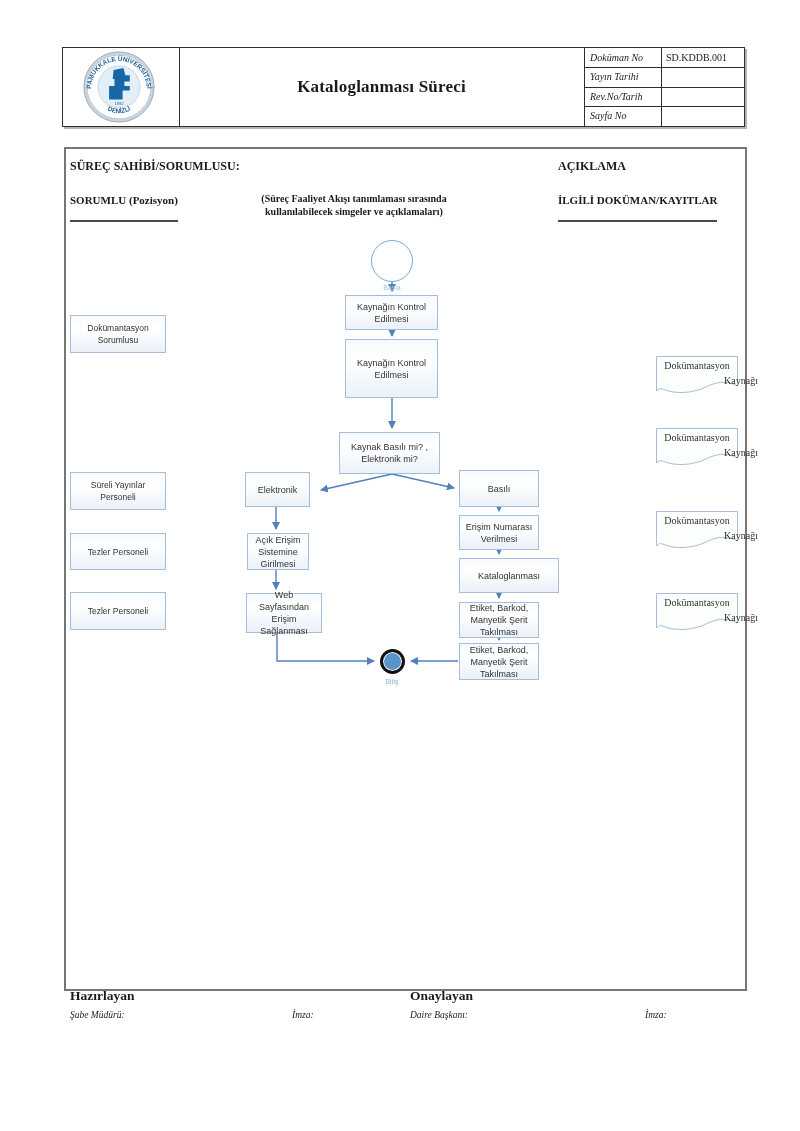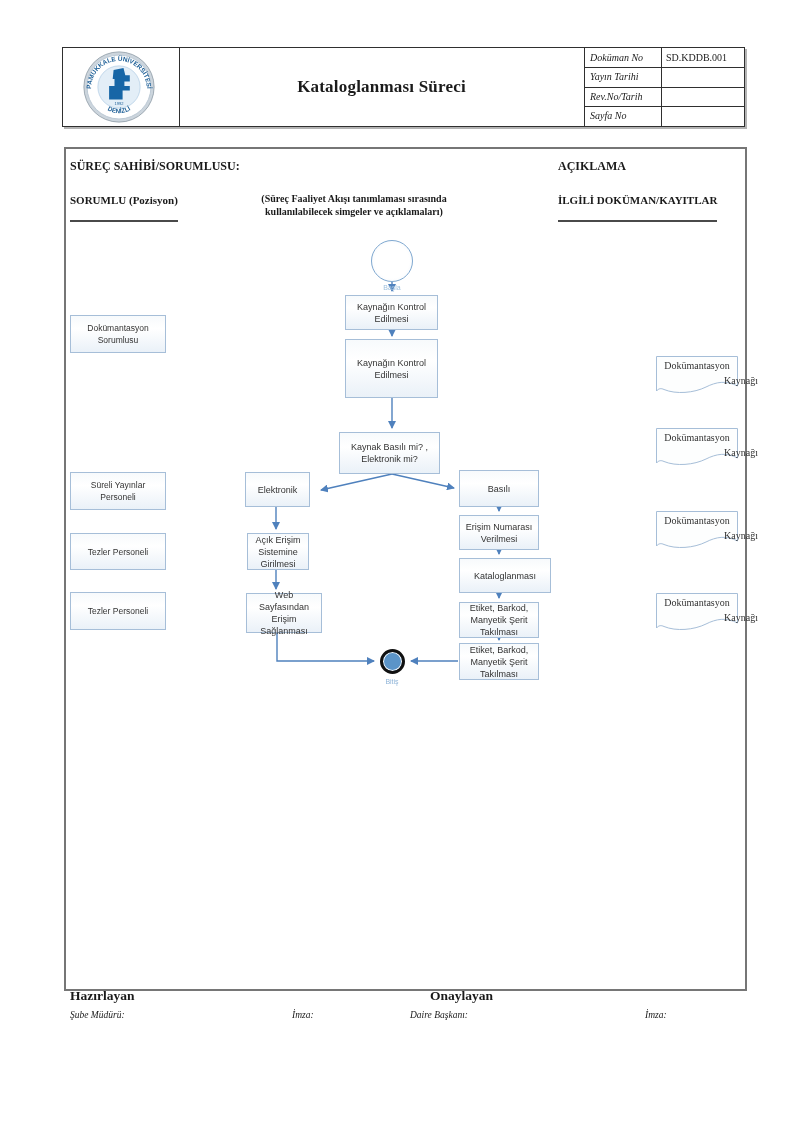--- a/index.html
+++ b/index.html
@@ -137,21 +137,21 @@
   <div class="fbox" style="left:345px;top:295px;width:93px;height:35px">Kaynağın Kontrol Edilmesi</div>
   <div class="fbox" style="left:345px;top:339px;width:93px;height:59px">Kaynağın Kontrol Edilmesi</div>
   <div class="fbox" style="left:339px;top:432px;width:101px;height:42px">Kaynak Basılı mi? , Elektronik mi?</div>
 
   <div class="fbox" style="left:245px;top:472px;width:65px;height:35px">Elektronik</div>
   <div class="fbox" style="left:247px;top:533px;width:62px;height:37px">Açık Erişim Sistemine Girilmesi</div>
   <div class="fbox" style="left:246px;top:593px;width:76px;height:40px">Web Sayfasından Erişim Sağlanması</div>
 
   <div class="fbox" style="left:459px;top:470px;width:80px;height:37px">Basılı</div>
   <div class="fbox" style="left:459px;top:515px;width:80px;height:35px">Erişim Numarası Verilmesi</div>
-  <div class="fbox" style="left:459px;top:558px;width:92px;height:35px">Kataloglanması</div>
+  <div class="fbox" style="left:459px;top:558px;width:100px;height:35px">Kataloglanması</div>
   <div class="fbox" style="left:459px;top:602px;width:80px;height:36px">Etiket, Barkod, Manyetik Şerit Takılması</div>
   <div class="fbox" style="left:459px;top:643px;width:80px;height:37px">Etiket, Barkod, Manyetik Şerit Takılması</div>
 
   <div class="end-circle"></div>
   <div class="end-label">Bitiş</div>
 
   <div class="rbox" style="left:70px;top:315px;width:96px;height:38px">Dokümantasyon Sorumlusu</div>
   <div class="rbox" style="left:70px;top:472px;width:96px;height:38px">Süreli Yayınlar Personeli</div>
   <div class="rbox" style="left:70px;top:533px;width:96px;height:37px">Tezler Personeli</div>
   <div class="rbox" style="left:70px;top:592px;width:96px;height:38px">Tezler Personeli</div>
@@ -179,19 +179,19 @@
   </div>
   <div class="docshape" style="left:656px;top:593px">
     <svg width="82" height="44" viewBox="0 0 82 44">
       <path d="M0.5,0.5 L81.5,0.5 L81.5,30 C70,24 60,26 50,31 C38,37 20,38.5 8,33.5 C5,32 2.5,32.5 0.5,35 Z" fill="#fdfefe" stroke="#a6bed8" stroke-width="1"></path>
     </svg>
     <div class="doc-l1">Dokümantasyon</div>
     <div class="doc-l2">Kaynağı</div>
   </div>
 
   <div class="f-bold" style="left:70px;top:988px">Hazırlayan</div>
-  <div class="f-bold" style="left:430px;top:988px">Onaylayan</div>
+  <div class="f-bold" style="left:410px;top:988px">Onaylayan</div>
   <div class="f-ital" style="left:70px;top:1010px">Şube Müdürü:</div>
   <div class="f-ital" style="left:292px;top:1010px">İmza:</div>
   <div class="f-ital" style="left:410px;top:1010px">Daire Başkanı:</div>
   <div class="f-ital" style="left:645px;top:1010px">İmza:</div>
 
 </div>
 
 </body></html>

